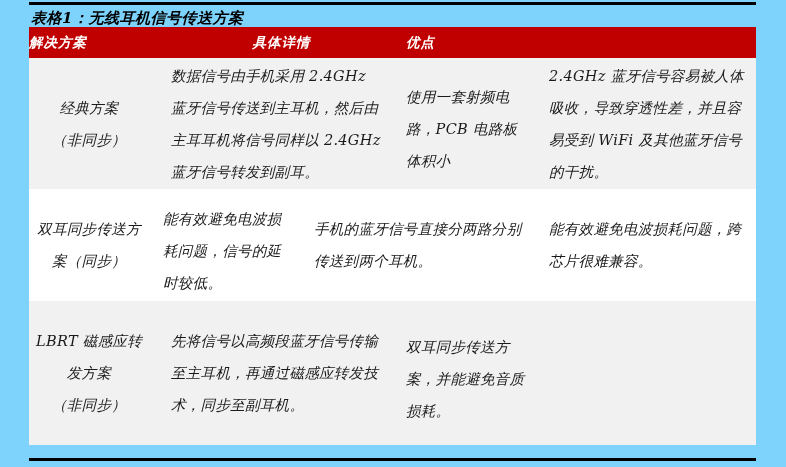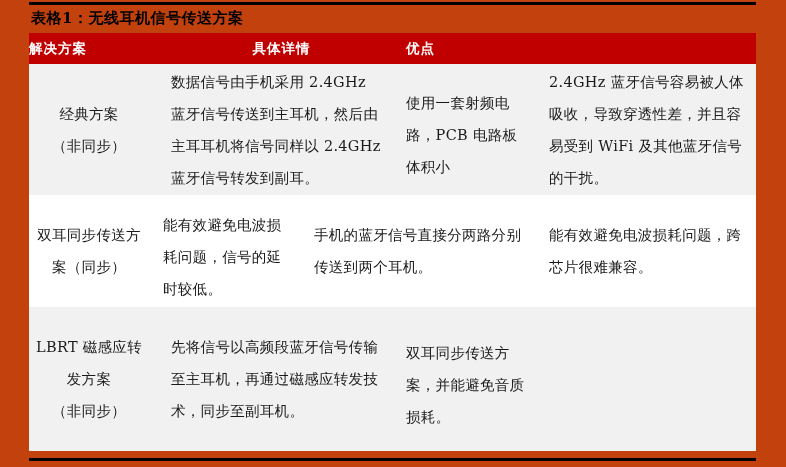--- a/index.html
+++ b/index.html
@@ -10,21 +10,22 @@
   body {
     width: 786px;
     height: 467px;
     font-family: "DejaVu Serif", serif;
     overflow: hidden;
   }
   .page {
     position: relative;
     width: 786px;
     height: 467px;
-    background: #c2410c;
+    background: #7dd3fc;
+    font-style: italic;
   }
   
   .rule-top {
     position: absolute;
     left: 29px;
     top: 2px;
     width: 727px;
     height: 3px;
     background: #000000;
   }
@@ -49,21 +50,21 @@
     font-size: 15px;
     letter-spacing: 0.5px;
     color: #000000;
     padding-left: 2px;
     box-sizing: border-box;
   }
 
   .table {
     position: absolute;
     left: 29px;
-    top: 33px;
+    top: 27px;
     width: 727px;
   }
 
   .thead {
     display: flex;
     background: #c00000;
     height: 31px;
     align-items: center;
   }
   .thead .th {

